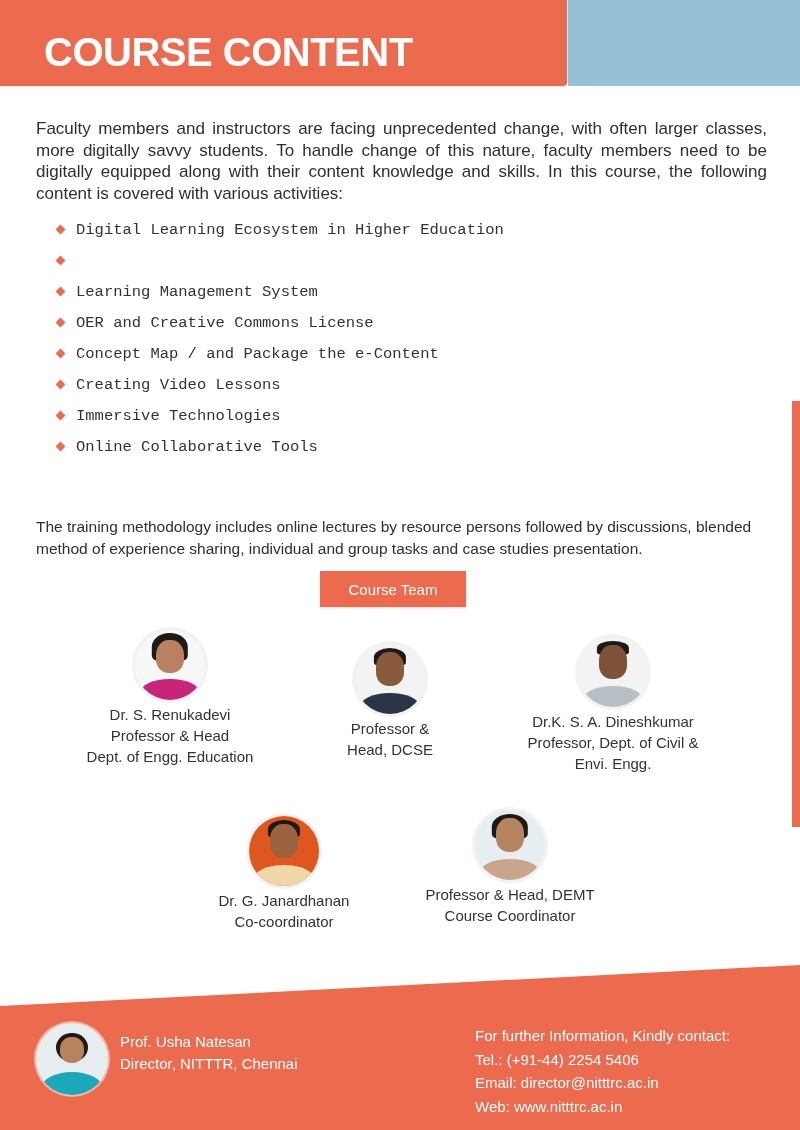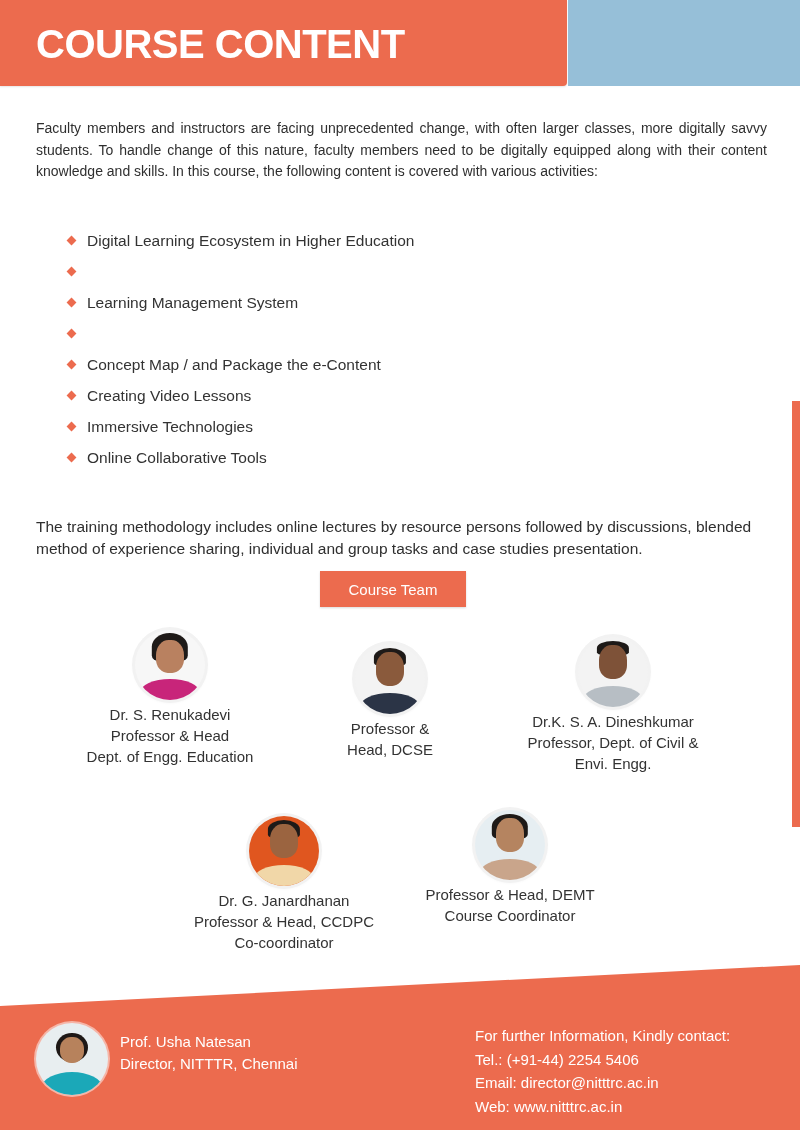--- a/index.html
+++ b/index.html
@@ -12,35 +12,35 @@
     .header-orange {
       position: absolute; left: 0; top: 0; width: 567px; height: 86px;
       background: #ec6b4e; border-radius: 0 0 4px 0;
       box-shadow: 0 1px 2px rgba(0,0,0,0.1);
     }
     .header-blue {
       position: absolute; left: 568px; top: 0; width: 232px; height: 86px;
       background: #96bfd8;
     }
     .page-title {
-      position: absolute; left: 36px; top: 20px; margin: 0;
+      position: absolute; left: 36px; top: 20px; margin: 8px;
       color: #ffffff; font-size: 40px; font-weight: bold; letter-spacing: -0.5px;
       line-height: 48px;
     }
     .side-accent {
       position: absolute; left: 792px; top: 401px; width: 8px; height: 426px;
       background: #ec6b4e;
     }
     .intro {
       position: absolute; left: 36px; top: 118px; width: 731px;
-      font-size: 14px; line-height: 21.5px; text-align: justify; margin: 0;
+      font-size: 17px; line-height: 21.5px; text-align: justify; margin: 0;
       color: #2f2f2f;
     }
     .topics {
-      position: absolute; left: 48px; top: 208px; margin: 17px; padding: 0; list-style: none;
+      position: absolute; left: 48px; top: 208px; margin: 6px; padding: 0; list-style: none; font-family: Liberation Mono, monospace;
     }
     .topics li {
       height: 31px; display: flex; align-items: center; font-size: 15.5px; color: #333;
     }
     .bullet {
       width: 7px; height: 7px; background: #ec6b4e; transform: rotate(45deg);
       margin: 0 12px 0 3px; flex: none;
     }
     .method {
       position: absolute; left: 36px; top: 516px; width: 731px;
@@ -112,20 +112,21 @@
     </li>
   <li>
       <span class="bullet"></span>
     </li>
   <li>
       <span class="bullet"></span>
       <span>Learning Management System</span>
     </li>
   <li>
       <span class="bullet"></span>
+      <span>OER and Creative Commons License</span>
     </li>
   <li>
       <span class="bullet"></span>
       <span>Concept Map / and Package the e-Content</span>
     </li>
   <li>
       <span class="bullet"></span>
       <span>Creating Video Lessons</span>
     </li>
   <li>
@@ -174,21 +175,20 @@
   <span class="line">Envi. Engg.</span>
 </div>
 
 <div class="member" style="left:184px; top:816px; width:200px;">
   <div class="photo" style="background:#e0561f;">
     <div class="hair"></div>
     <div class="face" style="background:#9b6440;"></div>
     <div class="body" style="background:#f1d7a8;"></div>
   </div>
   <span class="line">Dr. G. Janardhanan</span>
-  <span class="line">Professor &amp; Head, CCDPC</span>
   <span class="line">Co-coordinator</span>
 </div>
 
 <div class="member" style="left:410px; top:810px; width:200px;">
   <div class="photo" style="background:#e6eef2;">
     <div class="hair" style="width:52%;height:36%;"></div>
     <div class="face" style="background:#b58460;"></div>
     <div class="body" style="background:#c9a58b;"></div>
   </div>
   <span class="line">Professor &amp; Head, DEMT</span>

